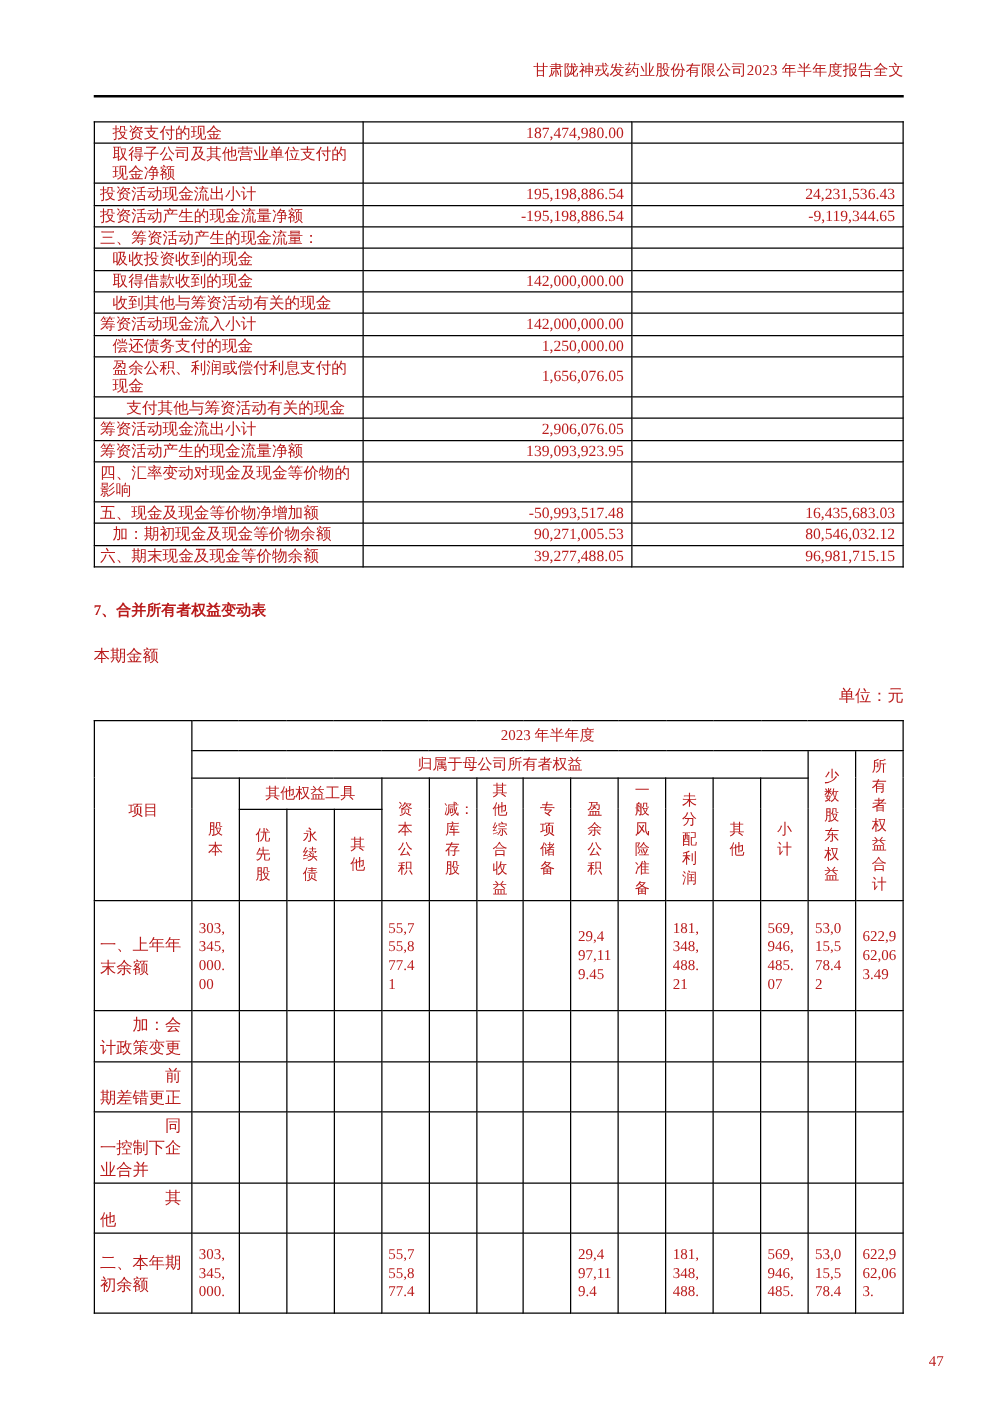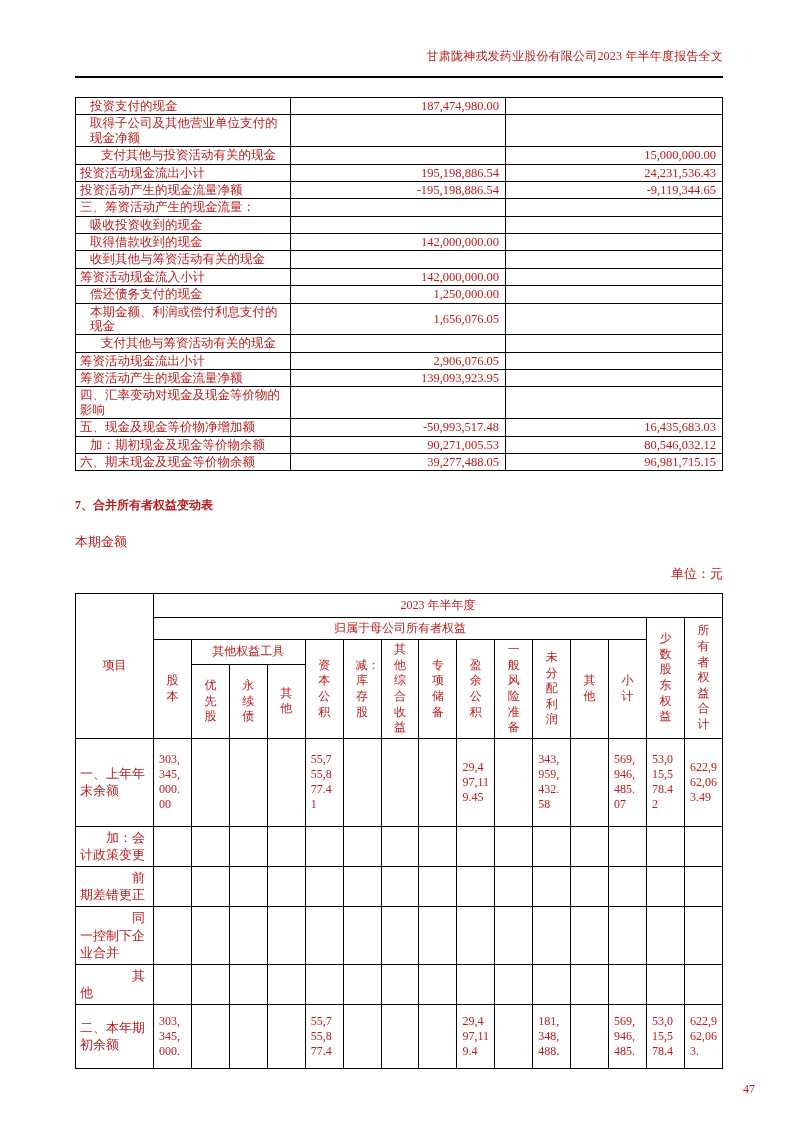--- a/index.html
+++ b/index.html
@@ -128,25 +128,20 @@
           <td class="lbl ind1">投资支付的现金</td>
           <td class="num">187,474,980.00</td>
           <td class="num"></td>
         </tr>
         <tr>
           <td class="lbl ind1">取得子公司及其他营业单位支付的现金净额</td>
           <td class="num"></td>
           <td class="num"></td>
         </tr>
         <tr>
-          <td class="lbl ind2">支付其他与投资活动有关的现金</td>
-          <td class="num"></td>
-          <td class="num">15,000,000.00</td>
-        </tr>
-        <tr>
           <td class="lbl">投资活动现金流出小计</td>
           <td class="num">195,198,886.54</td>
           <td class="num">24,231,536.43</td>
         </tr>
         <tr>
           <td class="lbl">投资活动产生的现金流量净额</td>
           <td class="num">-195,198,886.54</td>
           <td class="num">-9,119,344.65</td>
         </tr>
         <tr>
@@ -173,21 +168,21 @@
           <td class="lbl">筹资活动现金流入小计</td>
           <td class="num">142,000,000.00</td>
           <td class="num"></td>
         </tr>
         <tr>
           <td class="lbl ind1">偿还债务支付的现金</td>
           <td class="num">1,250,000.00</td>
           <td class="num"></td>
         </tr>
         <tr>
-          <td class="lbl ind1">本期金额、利润或偿付利息支付的现金</td>
+          <td class="lbl ind1">盈余公积、利润或偿付利息支付的现金</td>
           <td class="num">1,656,076.05</td>
           <td class="num"></td>
         </tr>
         <tr>
           <td class="lbl ind2">支付其他与筹资活动有关的现金</td>
           <td class="num"></td>
           <td class="num"></td>
         </tr>
         <tr>
           <td class="lbl">筹资活动现金流出小计</td>
@@ -279,21 +274,21 @@
           <td class="val">303,345,000.00</td>
           <td class="val"></td>
           <td class="val"></td>
           <td class="val"></td>
           <td class="val">55,755,877.41</td>
           <td class="val"></td>
           <td class="val"></td>
           <td class="val"></td>
           <td class="val">29,497,119.45</td>
           <td class="val"></td>
-          <td class="val">343,959,432.58</td>
+          <td class="val">181,348,488.21</td>
           <td class="val"></td>
           <td class="val">569,946,485.07</td>
           <td class="val">53,015,578.42</td>
           <td class="val">622,962,063.49</td>
         </tr>
         <tr class="er1">
           <td class="eq-lbl ind2em">加：会计政策变更</td>
           <td class="val"></td>
           <td class="val"></td>
           <td class="val"></td>

